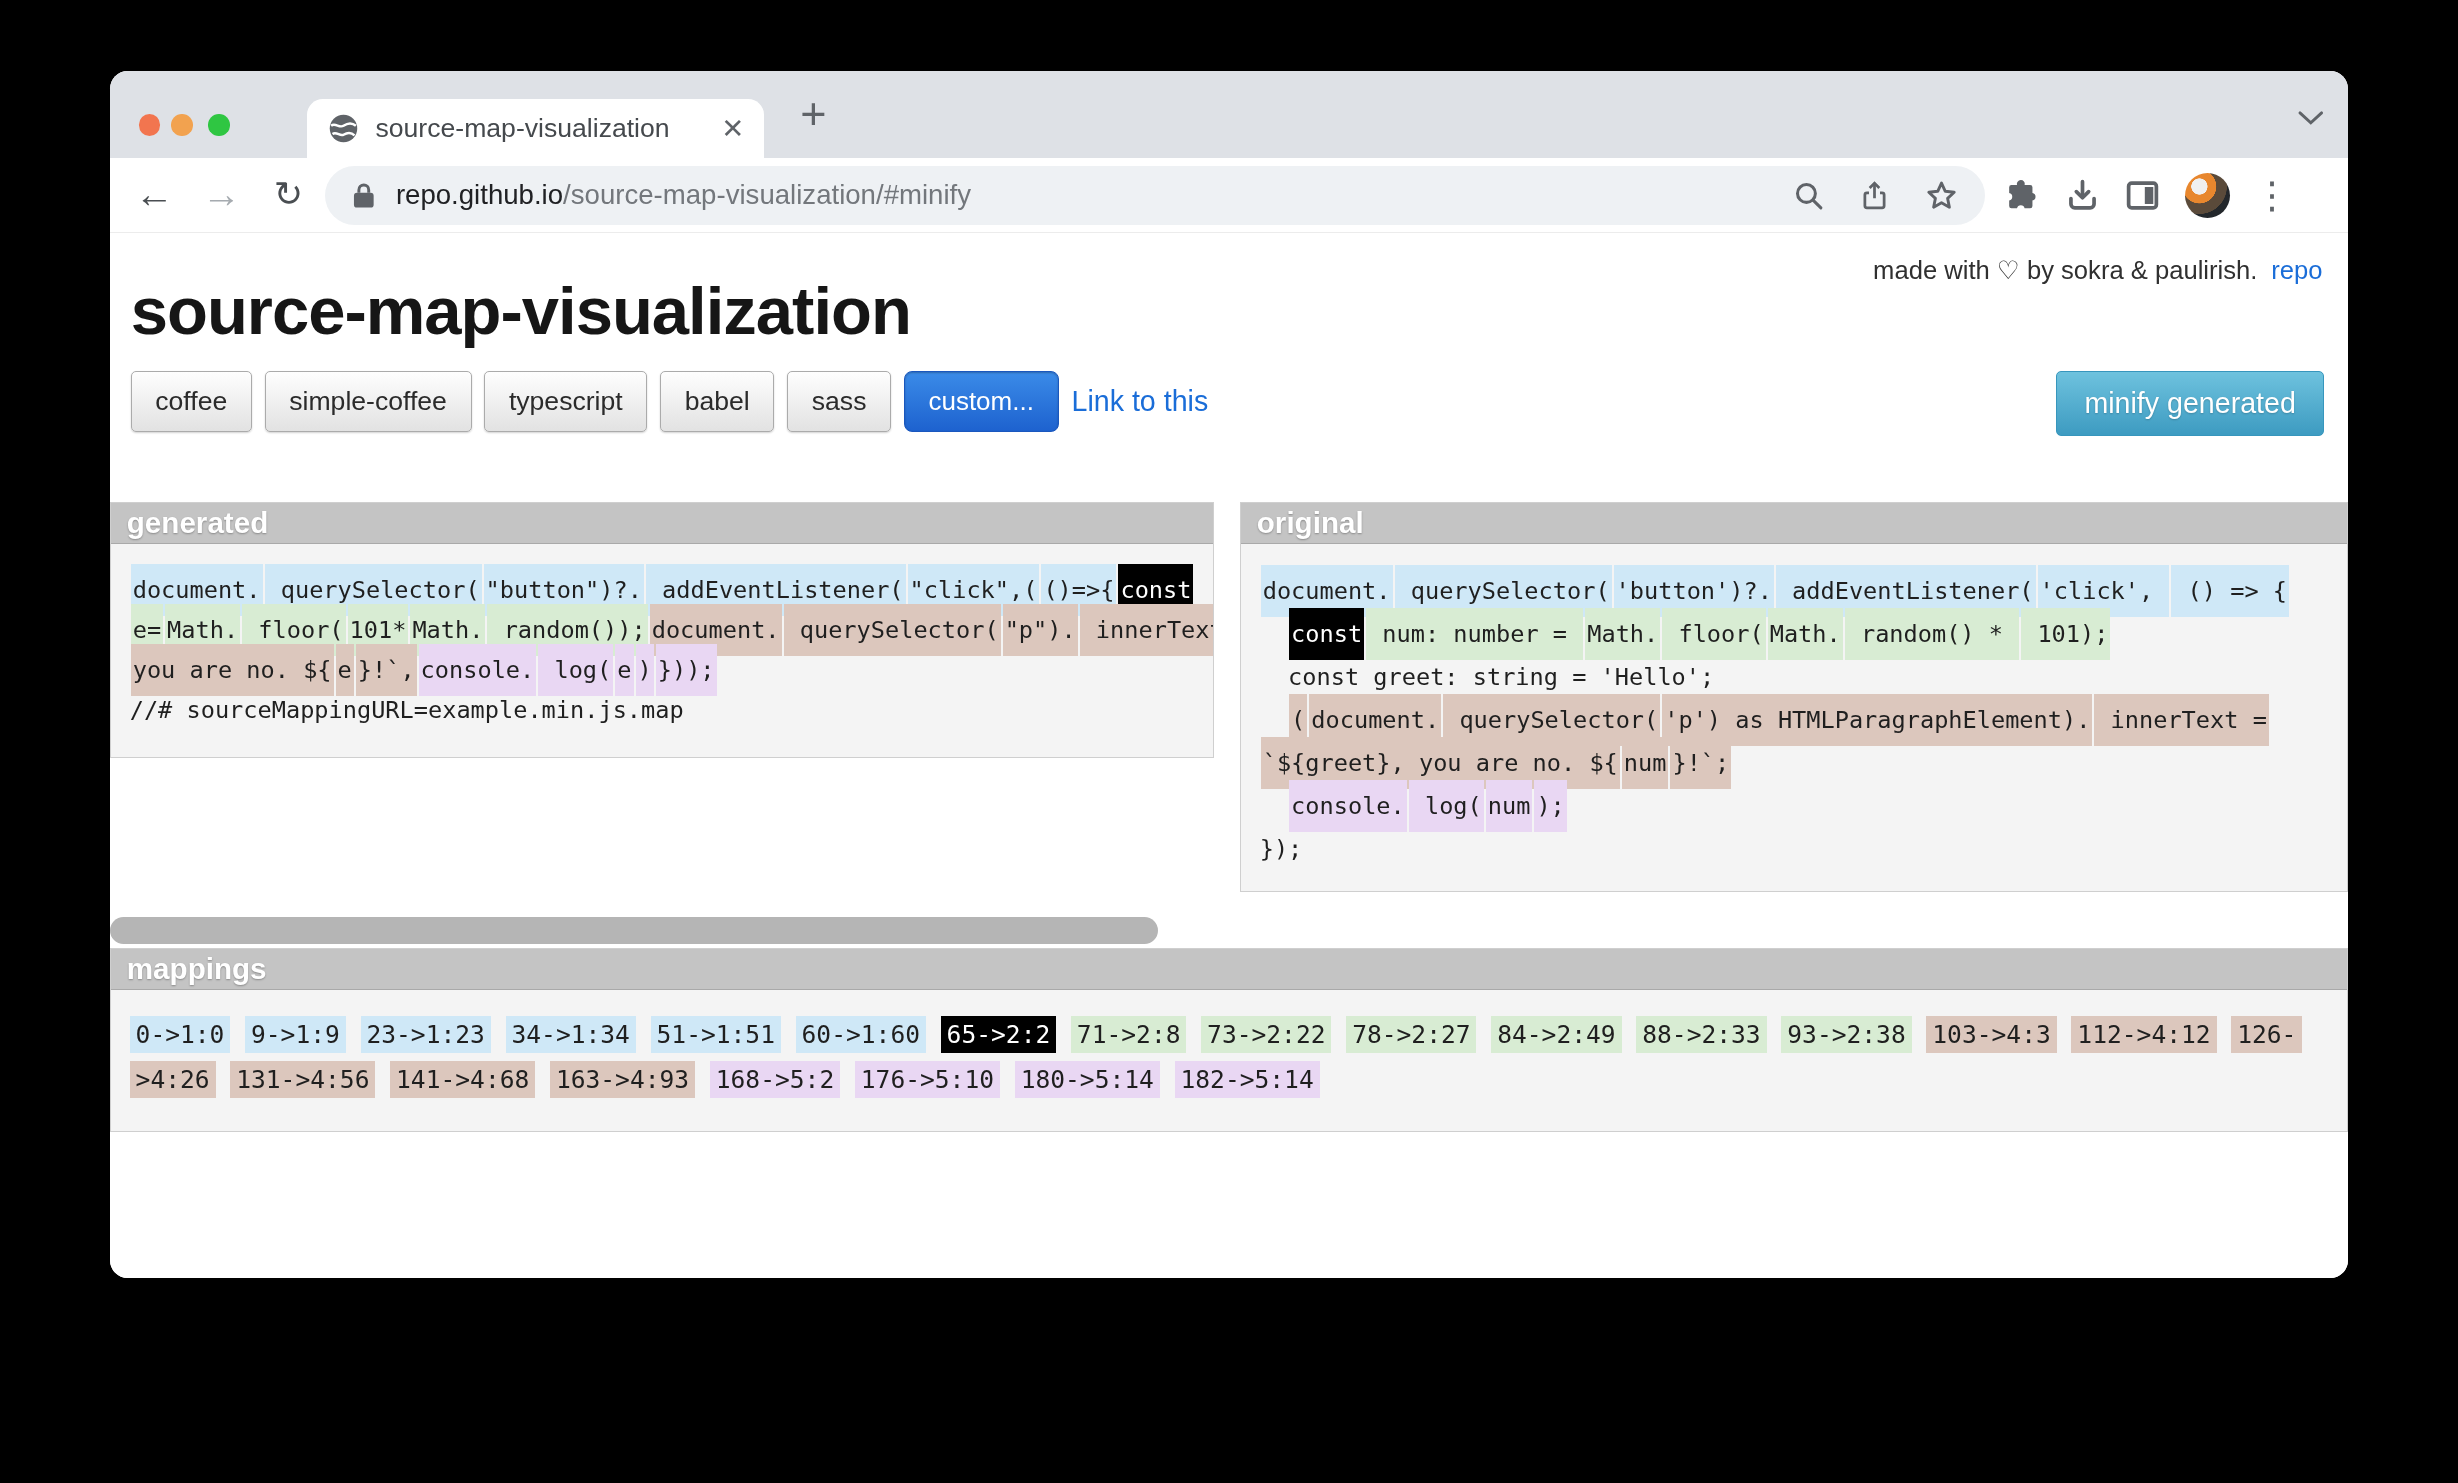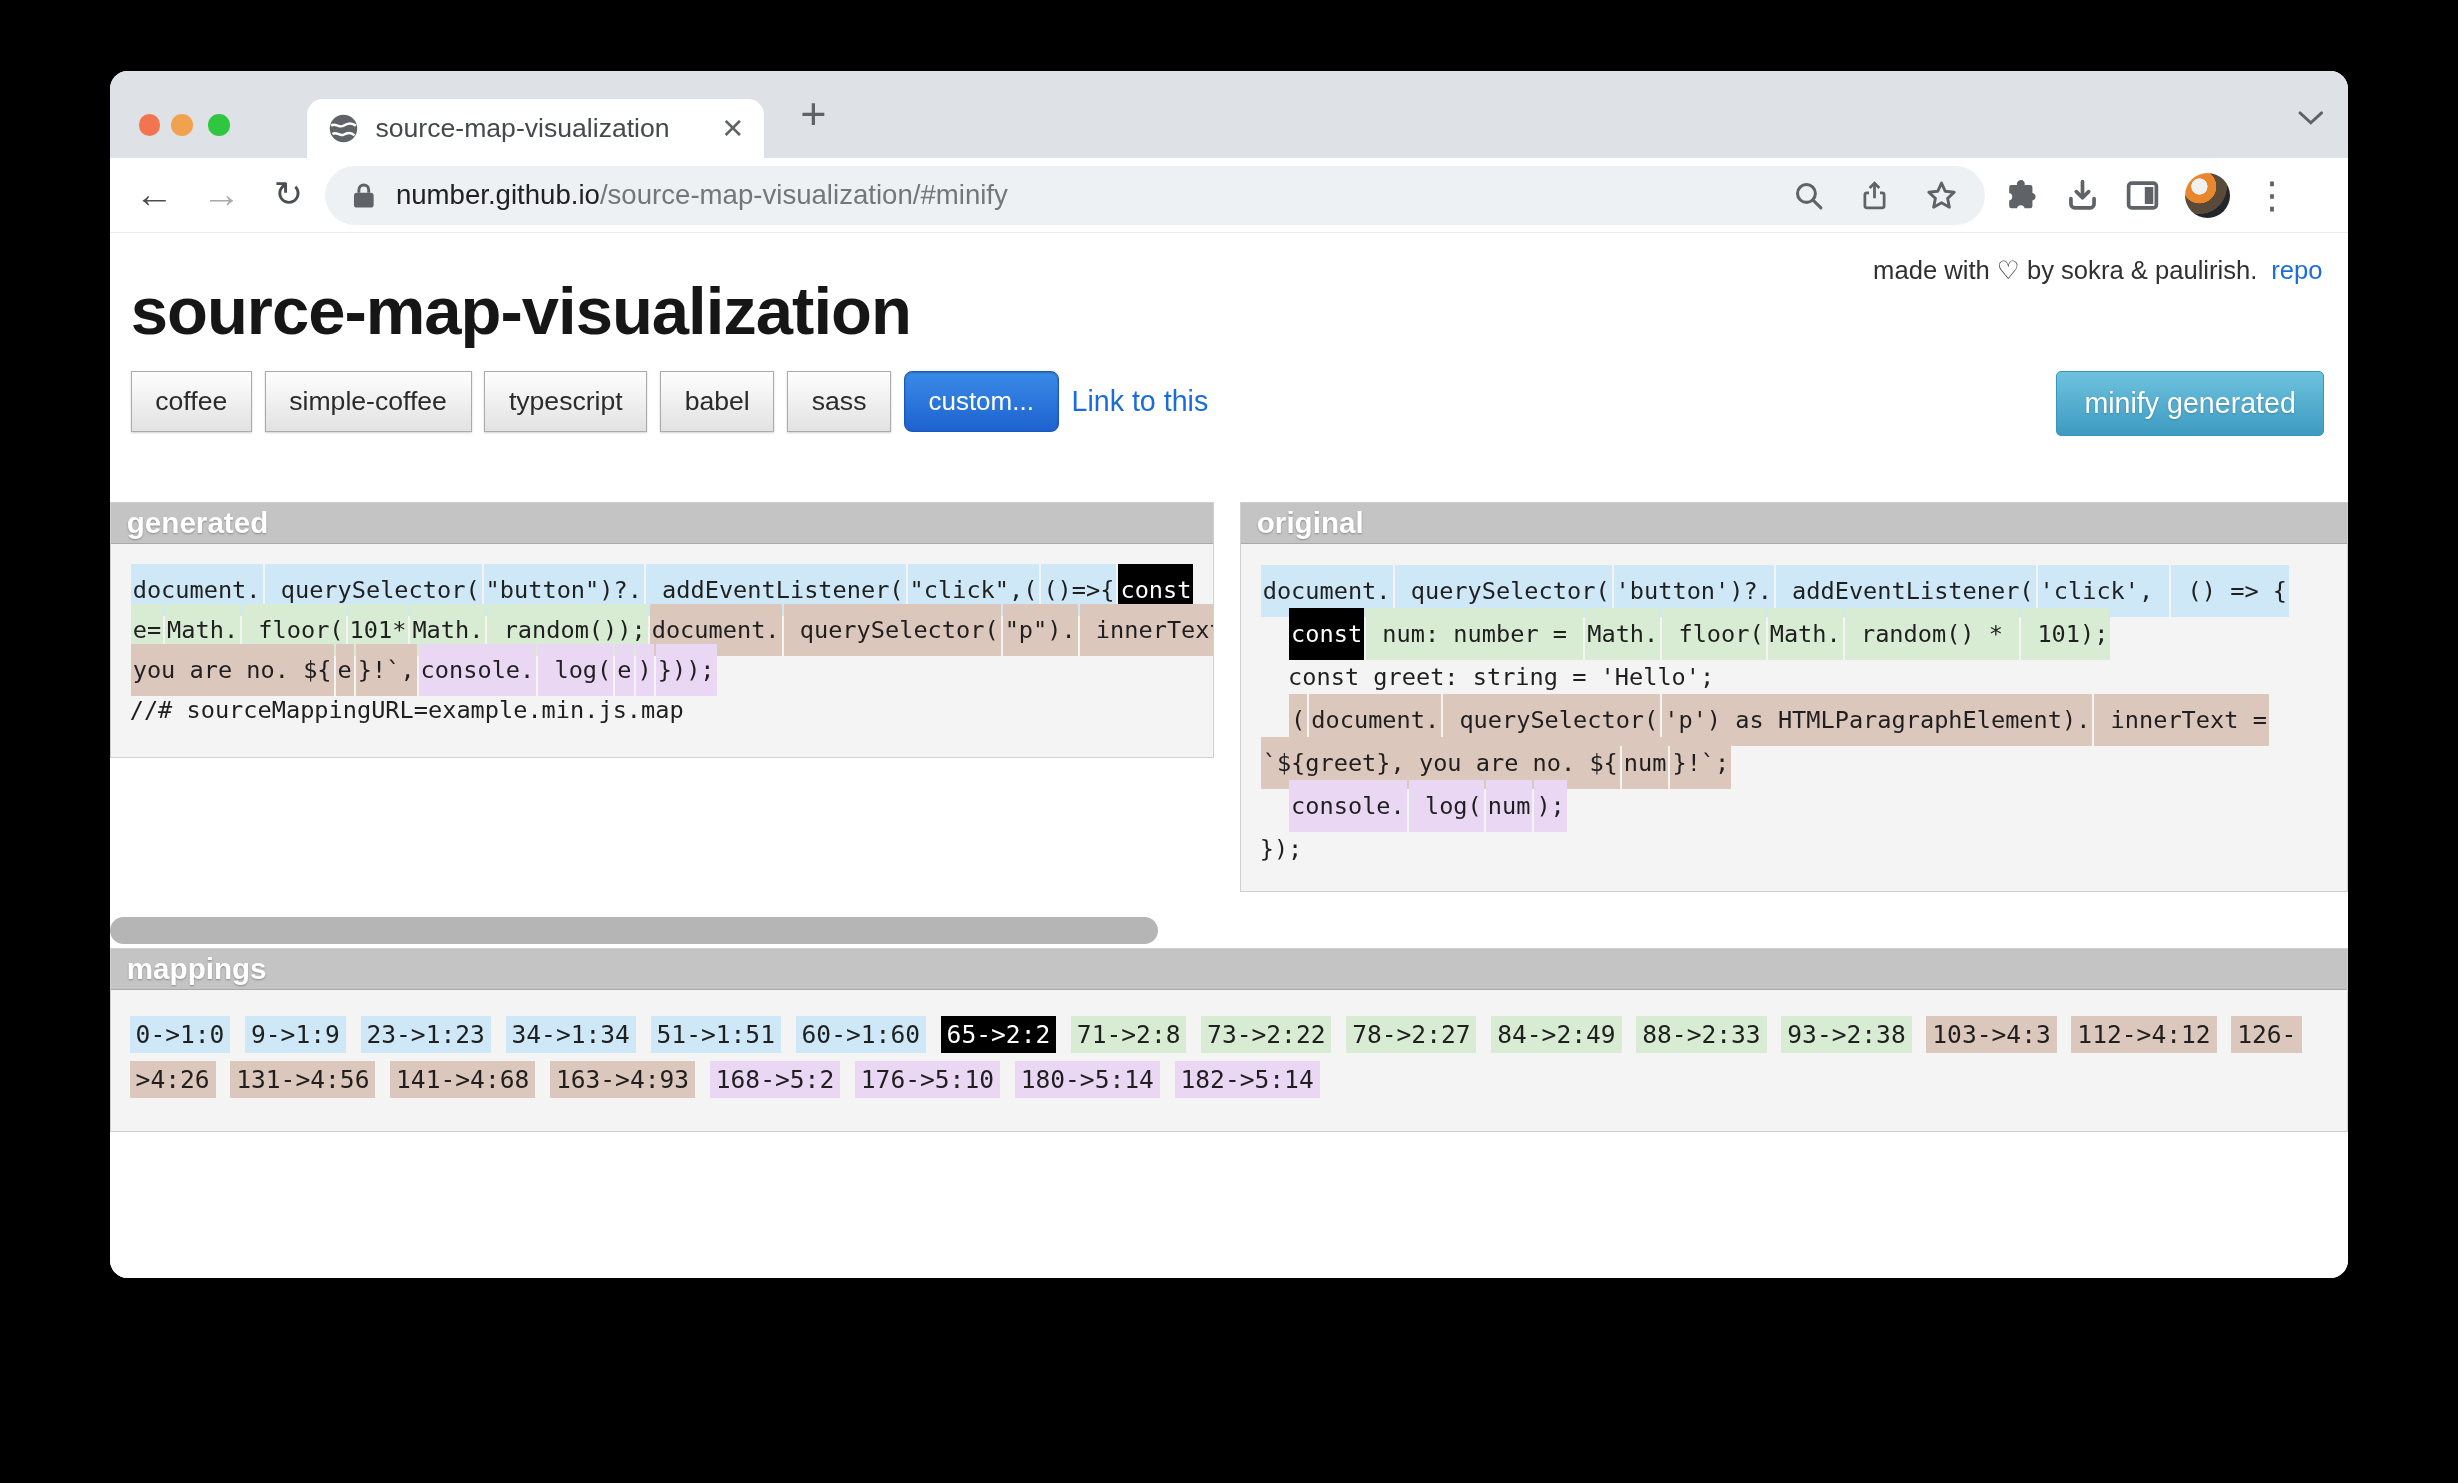--- a/index.html
+++ b/index.html
@@ -49,21 +49,21 @@
 
   
   .page { position:absolute; left:0; top:162px; right:0; bottom:0; background:#fff; }
   .credit { position:absolute; top:21.7px; right:25.6px; font-size:25.6px; color:#303030; }
   .credit .repo { color:#1a6dd8; margin-left:13.8px; }
   .h1 { position:absolute; top:39px; left:20.7px; font-size:67px; font-weight:bold; color:#161616;
         letter-spacing:-1px; }
   .btn-row { position:absolute; top:138px; left:20.7px; display:flex; align-items:center; }
   .examples { display:flex; align-items:center; gap:12.8px; }
   .btn { font-size:26.6px; color:#2b2b2b; background:linear-gradient(#fefefe,#e2e2e2);
-         border:1px solid #ababab; border-radius:0; padding:13.8px 23.6px;
+         border:1px solid #ababab; border-radius:5px; padding:13.8px 23.6px;
          box-shadow:0 1px 2px rgba(0,0,0,.18); white-space:nowrap; }
   .btn-custom { margin-left:12.8px; font-size:26px; color:#fff;
                 background:linear-gradient(#3b8be8,#1d62cf); border:1px solid #1a57be;
                 border-radius:8px; padding:13.8px 23.6px; box-shadow:inset 0 1px 2px rgba(0,0,0,.25); }
   .link { font-size:28.6px; color:#1a6dd8; margin-left:13px; white-space:nowrap; }
   .minify { position:absolute; top:138px; right:23.6px; font-size:28.6px; color:#fff;
             background:linear-gradient(#6ec2de,#3d9bc1); border:1px solid #3796bd;
             border-radius:5px; padding:14.8px 27.6px; text-shadow:0 1px 2px rgba(0,0,0,.2); }
 
   
@@ -132,21 +132,21 @@
       <div class="nav fwd">→</div>
       <div class="nav reload">↻</div>
 
       <div class="addr">
         <span class="lock">
           <svg width="25.6" height="29.6" viewBox="0 0 26 30">
               <rect x="3" y="12" width="20" height="15" rx="3" fill="#5f6368"></rect>
               <path d="M8 12V9a5 5 0 0 1 10 0v3" stroke="#5f6368" stroke-width="3" fill="none"></path>
             </svg>
         </span>
-        <span class="url"><span class="domain">number.github.io</span><span class="path">/source-map-visualization/#minify</span></span>
+        <span class="url"><span class="domain">repo.github.io</span><span class="path">/source-map-visualization/#minify</span></span>
         <span class="addr-icons">
           <span class="icn">
             <svg width="33" height="33" viewBox="0 0 24 24">
                 <circle cx="10.5" cy="10.5" r="6.5" stroke="#5f6368" stroke-width="2.2" fill="none"></circle>
                 <path d="M15.5 15.5L21 21" stroke="#5f6368" stroke-width="2.2" stroke-linecap="round"></path>
               </svg>
           </span>
           <span class="icn">
             <svg width="33" height="33" viewBox="0 0 24 24" stroke="#5f6368" stroke-width="2" fill="none">
                 <path d="M12 14V3"></path>

